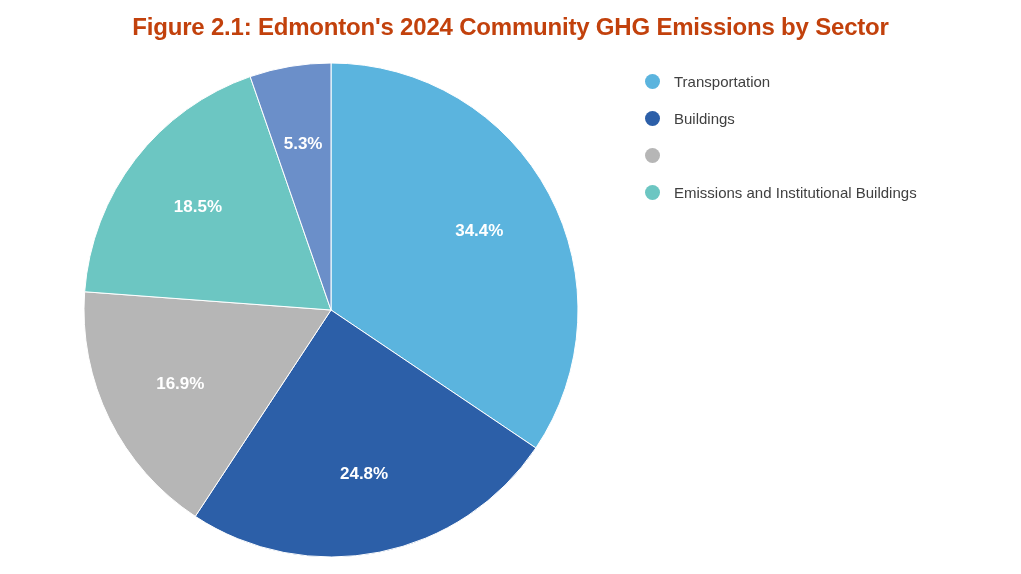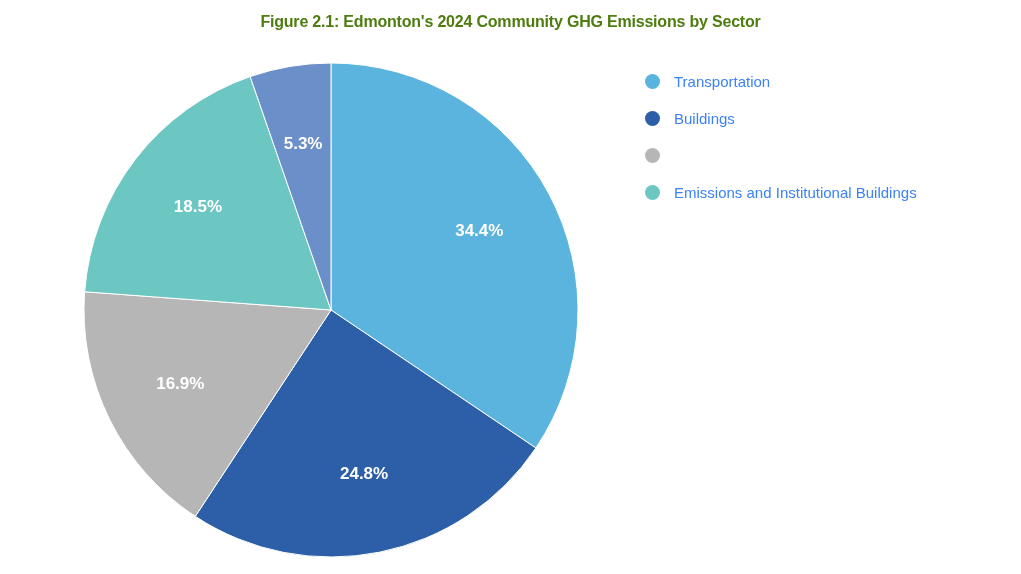--- a/index.html
+++ b/index.html
@@ -15,23 +15,23 @@
     overflow: hidden;
     font-family: "Liberation Sans", sans-serif;
   }
   #chart-title {
     position: absolute;
     left: 0;
     top: 13px;
     width: 1021px;
     text-align: center;
     font-family: "Liberation Sans", sans-serif;
-    font-size: 16px;
+    font-size: 24px;
     font-weight: bold;
-    color: #4d7c0f;
+    color: #c2410c;
     letter-spacing: -0.2px;
     white-space: nowrap;
   }
   #pie-area {
     position: absolute;
     left: 0px;
     top: 0px;
     width: 640px;
     height: 574px;
   }
@@ -62,21 +62,21 @@
   .legend-marker {
     width: 15px;
     height: 15px;
     border-radius: 50%;
     flex: 0 0 auto;
     margin-right: 14px;
   }
   .legend-label {
     font-family: "Liberation Sans", sans-serif;
     font-size: 15px;
-    color: #3b82f6;
+    color: #404040;
     white-space: nowrap;
   }
 </style>
 </head>
 <body>
 
 <div id="page">
 
   <div id="chart-title">Figure 2.1: Edmonton's 2024 Community GHG Emissions by Sector</div>
 

